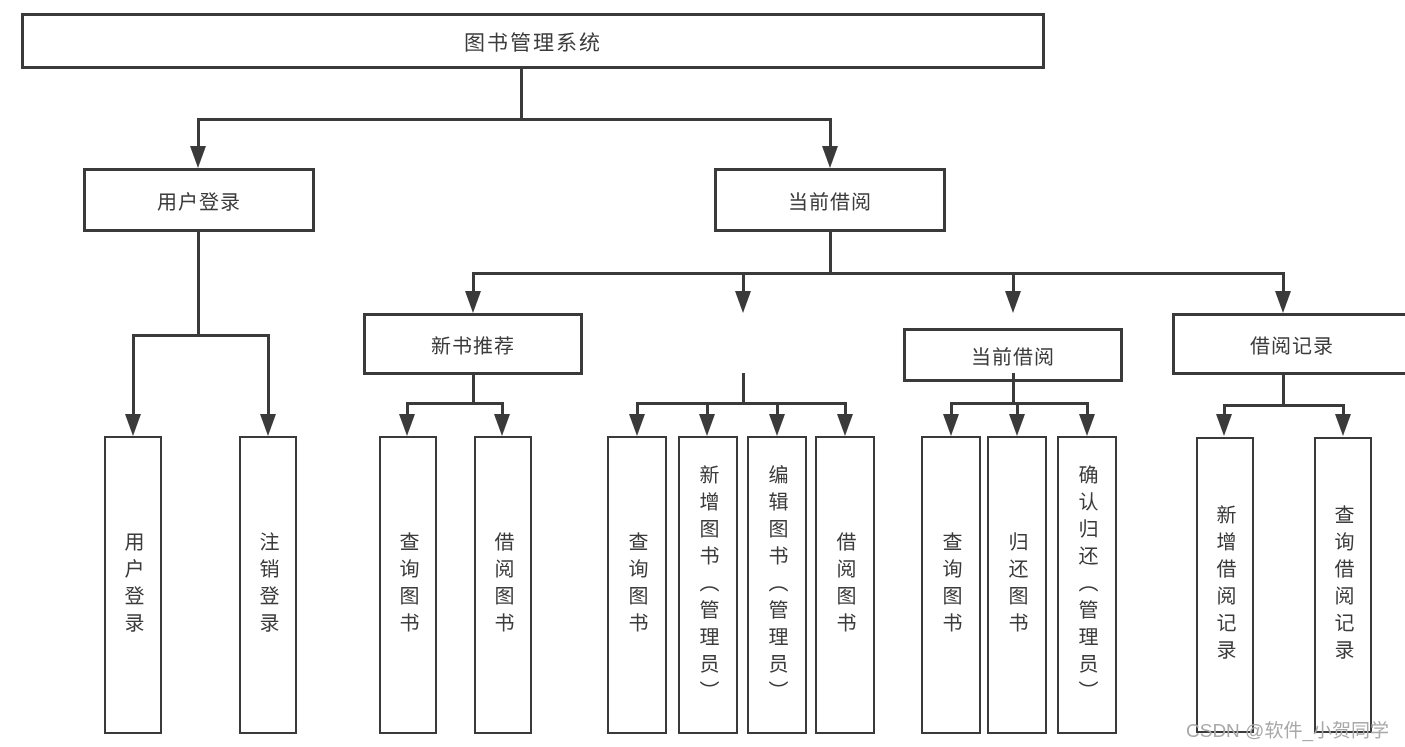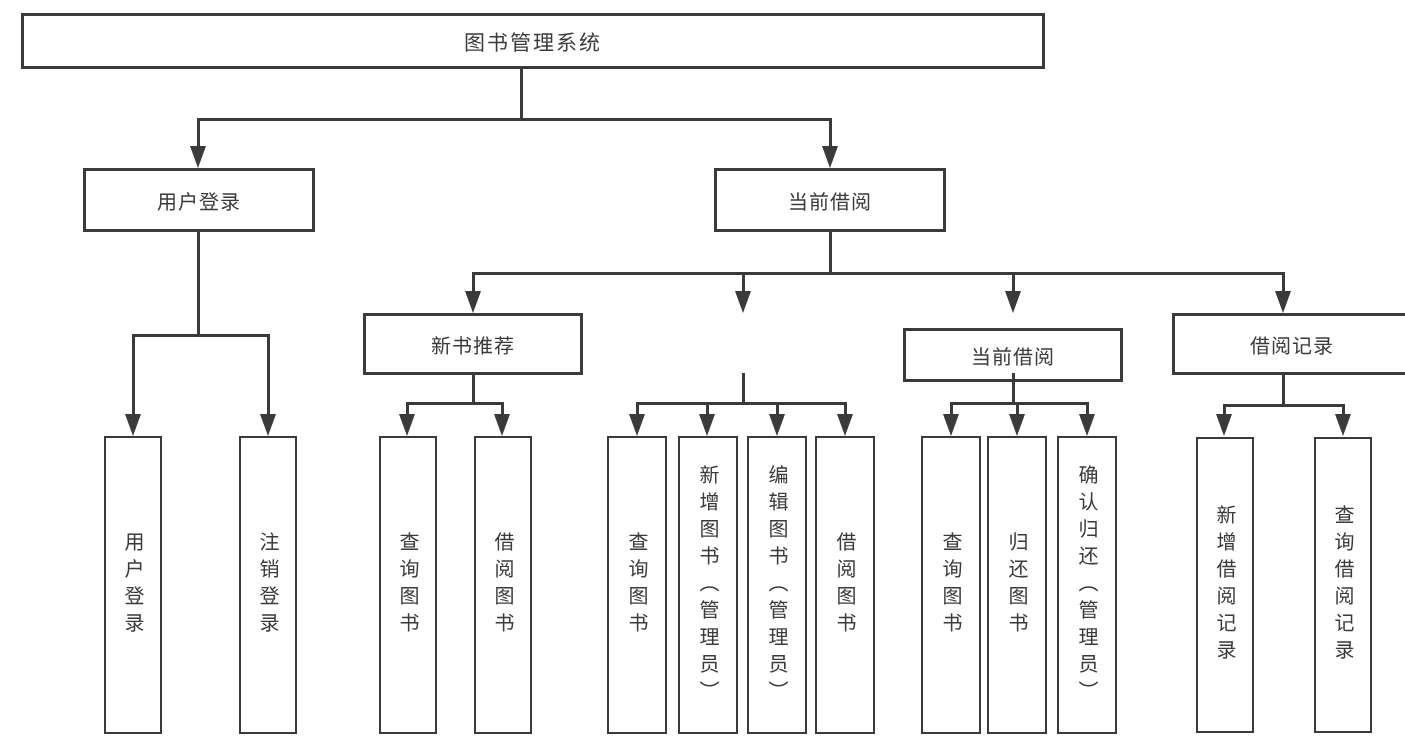--- a/index.html
+++ b/index.html
@@ -148,14 +148,15 @@
   <div class="node leaf" style="left:1057px; top:436px; width:60px; height:298px;">
     <span>确认归还（管理员）</span>
   </div>
   <div class="node leaf" style="left:1196px; top:437px; width:58px; height:296px;">
     <span>新增借阅记录</span>
   </div>
   <div class="node leaf" style="left:1314px; top:437px; width:58px; height:296px;">
     <span>查询借阅记录</span>
   </div>
 
+  <div class="watermark">CSDN @软件_小贺同学</div>
 
 </div>
 
 </body></html>

